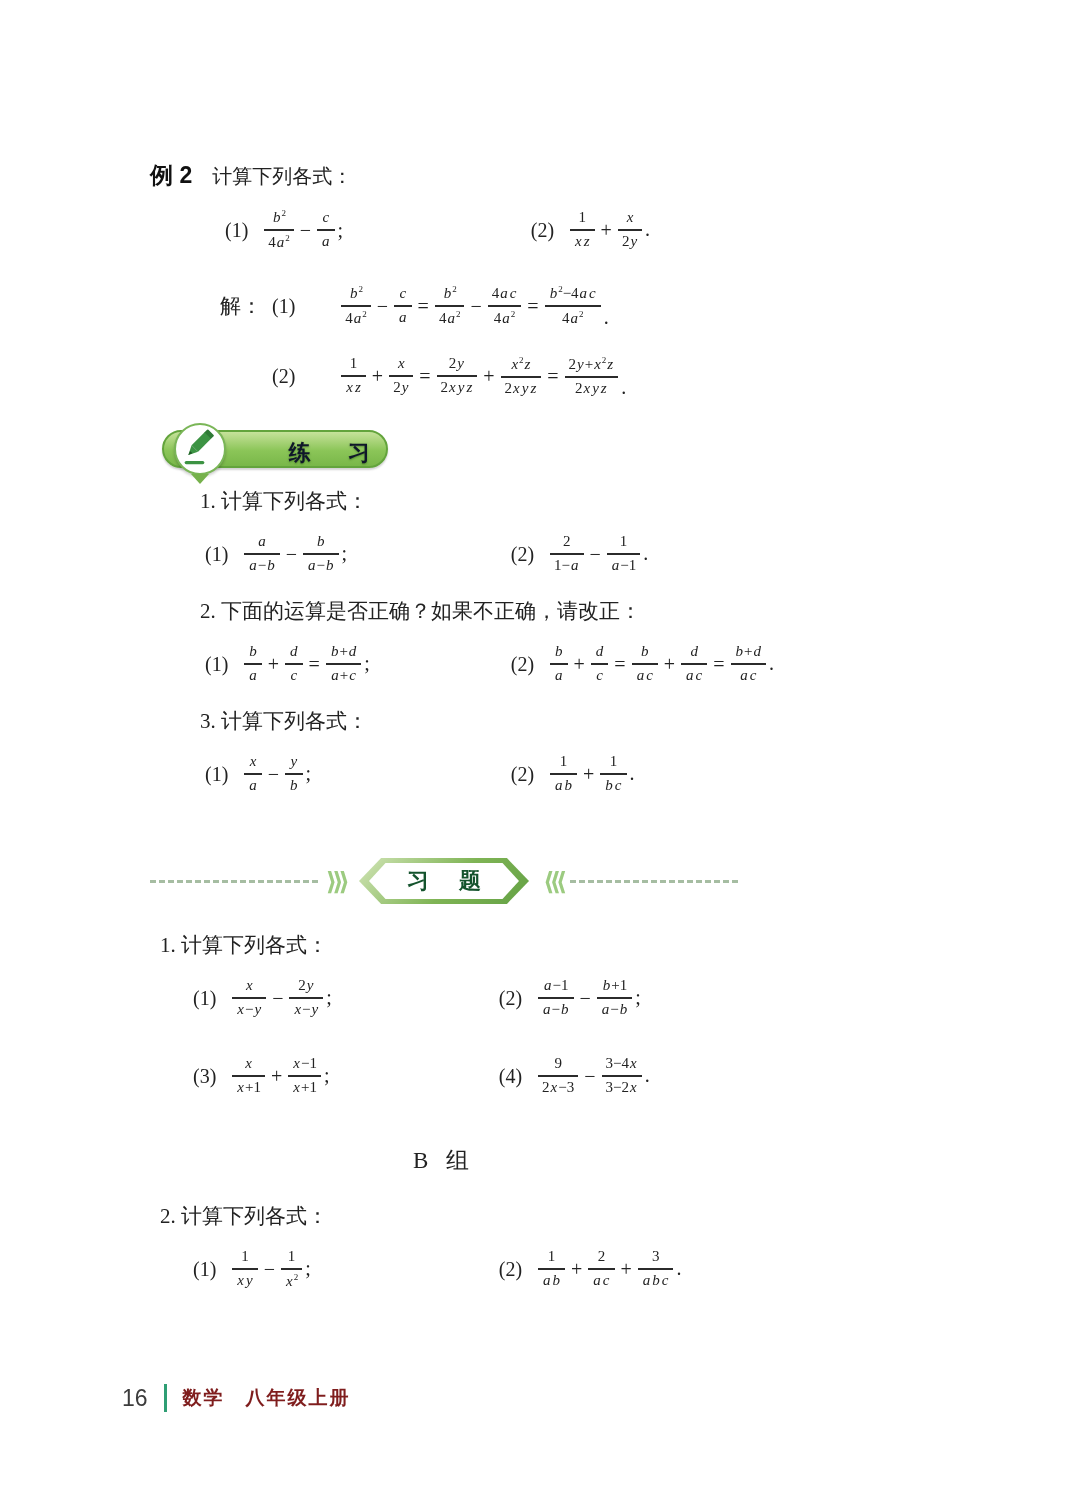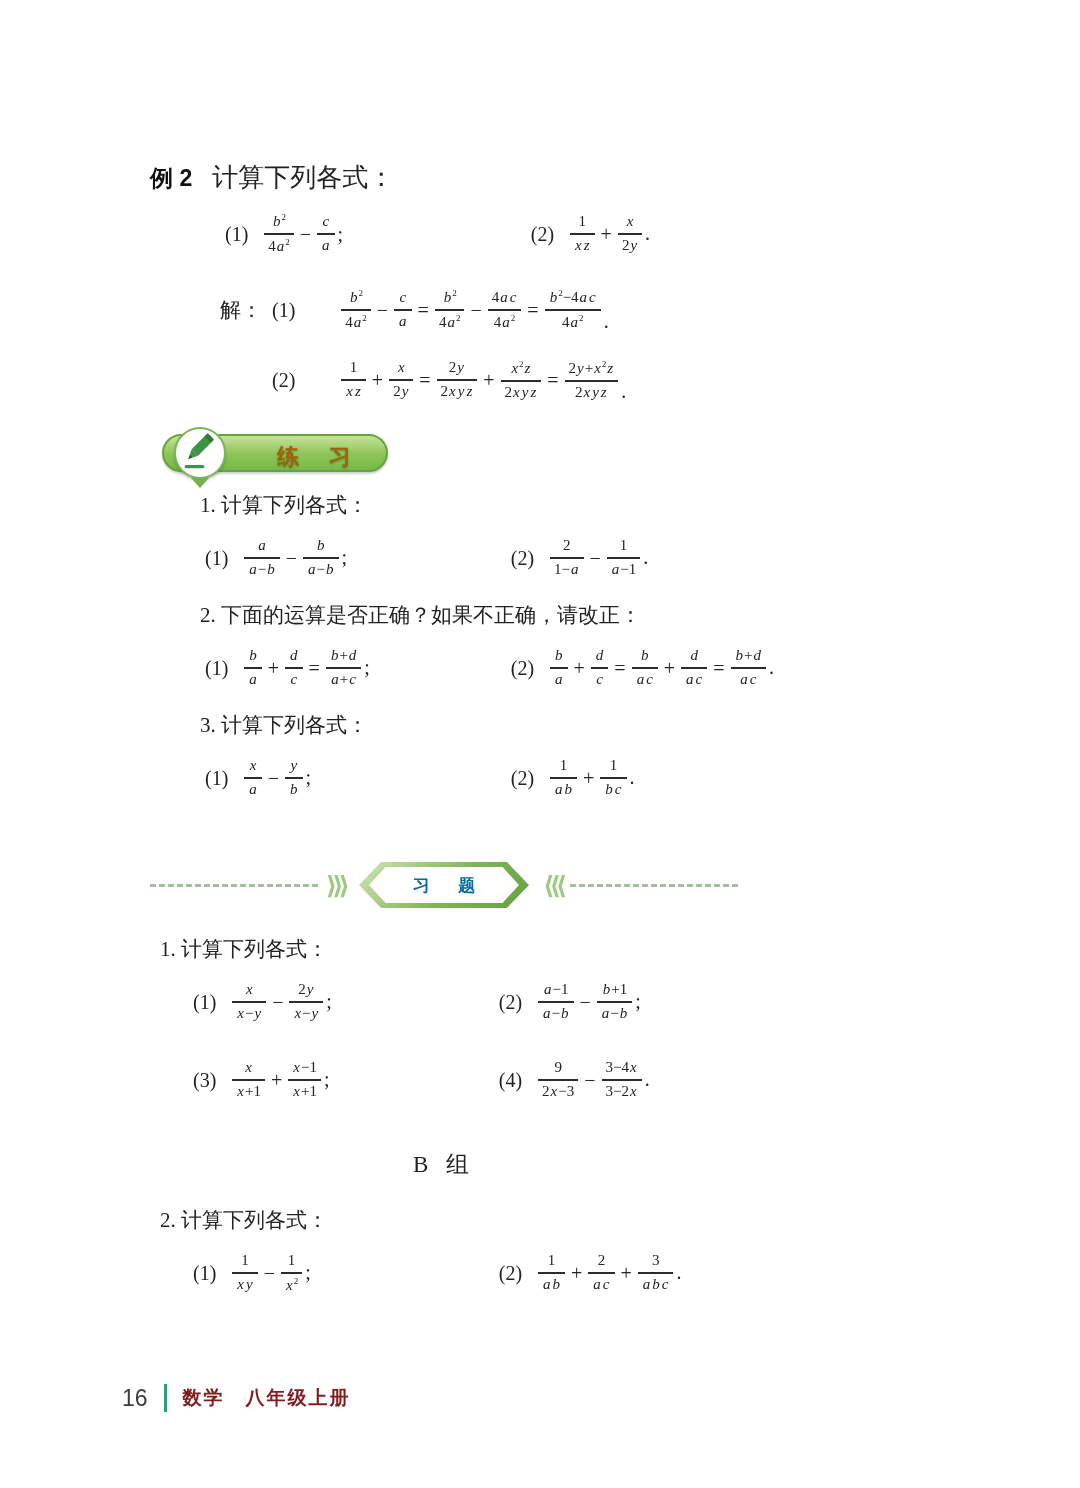--- a/index.html
+++ b/index.html
@@ -19,54 +19,54 @@
   .frac{display:inline-block;text-align:center;vertical-align:middle;font-size:15px;line-height:1.18}
   .frac .num{display:block;padding:0 4px 2px}
   .frac .den{display:block;border-top:2px solid #2b2b2b;padding:2px 4px 0}
   .op{margin:0 6px;font-size:20px}
   sup{font-size:0.6em}
   .tail{align-self:flex-end;font-size:20px;padding-bottom:10px;margin-left:3px}
 
   
   .ex-head{display:flex;align-items:baseline;gap:20px}
   .ex-label{font-family:"Liberation Sans","DejaVu Sans",sans-serif;font-weight:bold;font-size:23px;color:#111}
-  .ex-prompt{font-size:26px}
+  .ex-prompt{font-size:20px}
   .sol-row{display:flex;align-items:center;min-height:66px;padding-left:70px;margin-top:4px}
   .sol-lead{font-size:21px;width:52px}
   .sol-row2{padding-left:122px}
   .sol-num{margin-right:46px}
 
   
   .badge-practice{position:relative;height:60px;margin:14px 0 4px 12px;width:226px}
   .bp-pill{position:absolute;left:0;top:7px;width:100%;height:38px;border-radius:20px;
     background:linear-gradient(#c6e29a,#8bc558 55%,#79b749);border:2px solid #63a43c;
     box-shadow:0 2px 2px rgba(0,0,0,.18);box-sizing:border-box}
-  .bp-text{position:absolute;left:84px;right:6px;top:50%;transform:translateY(-50%);text-align:center;
-    color:#a16207;font-family:Liberation Serif, serif;font-weight:bold;font-size:22px;
+  .bp-text{position:absolute;left:84px;right:6px;top:50%;transform:translateY(-50%);text-align:right;
+    color:#0f172a;font-family:Liberation Mono, monospace;font-weight:bold;font-size:22px;
     letter-spacing:12px;text-indent:12px;text-shadow:0 1px 2px rgba(40,90,20,.55)}
   .bp-circle{position:absolute;left:12px;top:0;width:52px;height:52px;border-radius:50%;background:#fff;
     border:2px solid #7ab657;box-shadow:0 2px 3px rgba(0,0,0,.2);box-sizing:border-box;
     display:flex;align-items:center;justify-content:center}
   .bp-tri{position:absolute;left:29px;top:51px;width:0;height:0;
     border-left:9px solid transparent;border-right:9px solid transparent;border-top:10px solid #76b14c}
 
   .p-heading{font-size:21px;padding-left:50px;margin-top:4px}
 
   
   .hx-banner{display:flex;align-items:center;margin-top:44px;height:48px}
   .dash{flex:1;border-top:3px dashed #a6bda2}
   .chev{color:#9ccb80;font-size:25px;font-weight:bold;margin:0 8px;letter-spacing:-5px;
     font-family:"DejaVu Sans","Liberation Sans",sans-serif}
   .hex-outer{position:relative;width:170px;height:46px;margin:0 6px;
     background:linear-gradient(135deg,#d2e5b7,#7fb455 55%,#63a144);
     clip-path:polygon(13% 0,87% 0,100% 50%,87% 100%,13% 100%,0 50%)}
   .hex-inner{position:absolute;left:10px;top:5px;right:10px;bottom:5px;background:#fff;
     clip-path:polygon(11% 0,89% 0,100% 50%,89% 100%,11% 100%,0 50%);
     display:flex;align-items:center;justify-content:center}
-  .hex-inner span{color:#0369a1;font-weight:bold;font-size:17px;letter-spacing:12px;text-indent:12px;
+  .hex-inner span{color:#14532d;font-weight:bold;font-size:22px;letter-spacing:12px;text-indent:12px;
     font-family:"Liberation Sans","DejaVu Sans",sans-serif}
 
   .group-title{text-align:center;font-size:23px;letter-spacing:6px;margin-top:30px;color:#222}
   .group-title.first{margin-top:12px}
   .g-heading{font-size:21px;padding-left:10px;margin-top:26px}
 
   
   .footer{position:absolute;left:122px;bottom:76px;display:flex;align-items:center;gap:16px}
   .pg{font-size:23px;color:#3c3c3c;font-family:"Liberation Sans","DejaVu Sans",sans-serif}
   .fbar{width:3px;height:28px;background:#2f9e74}

